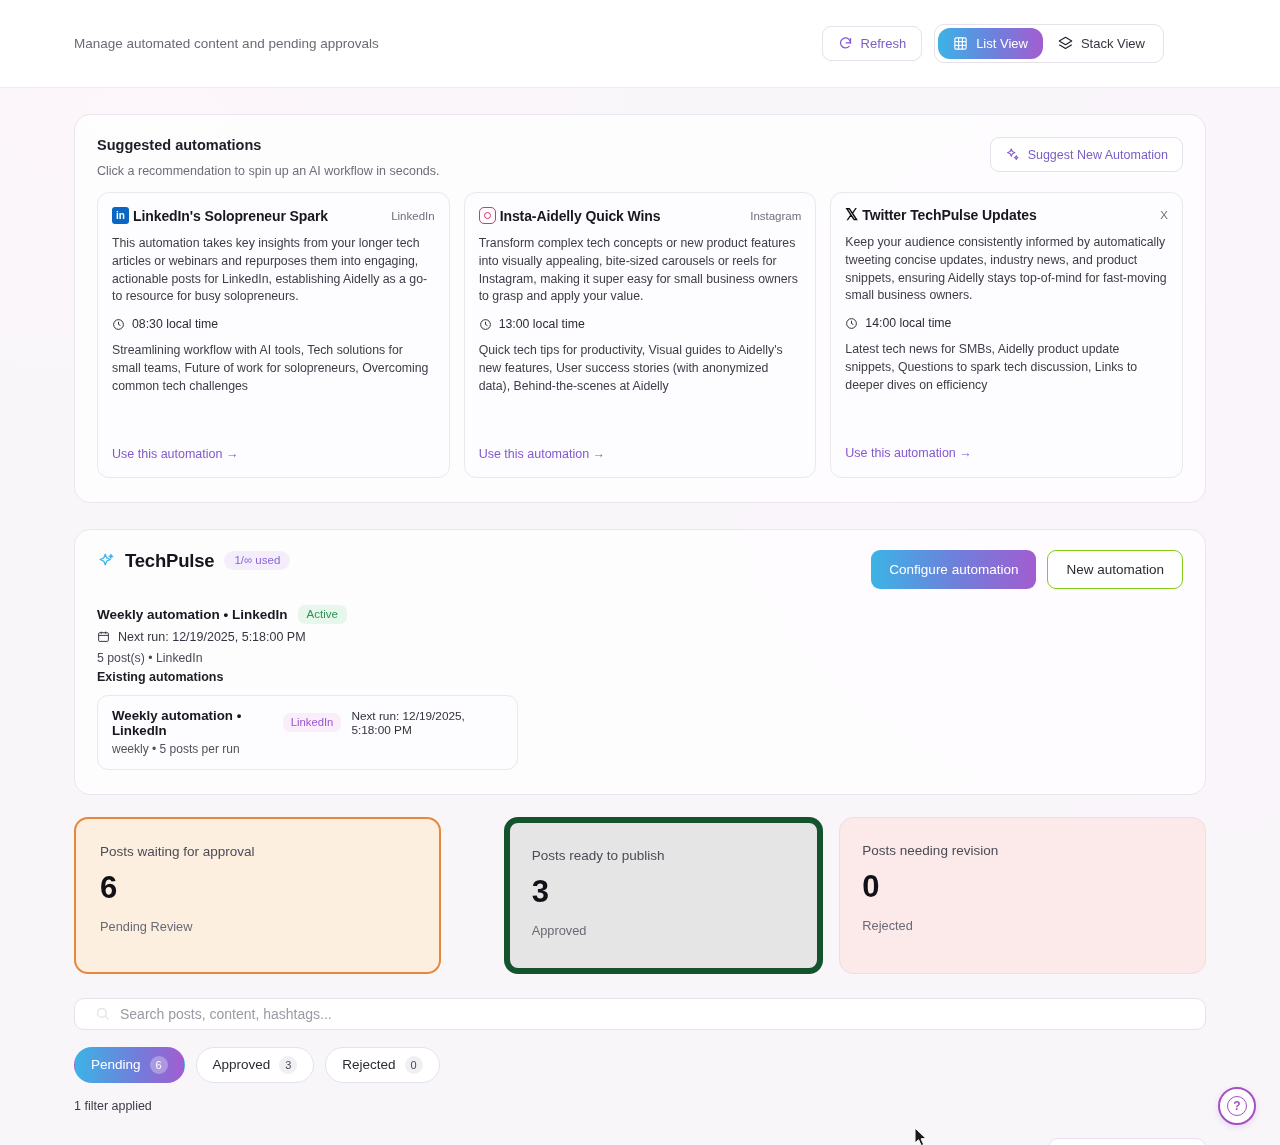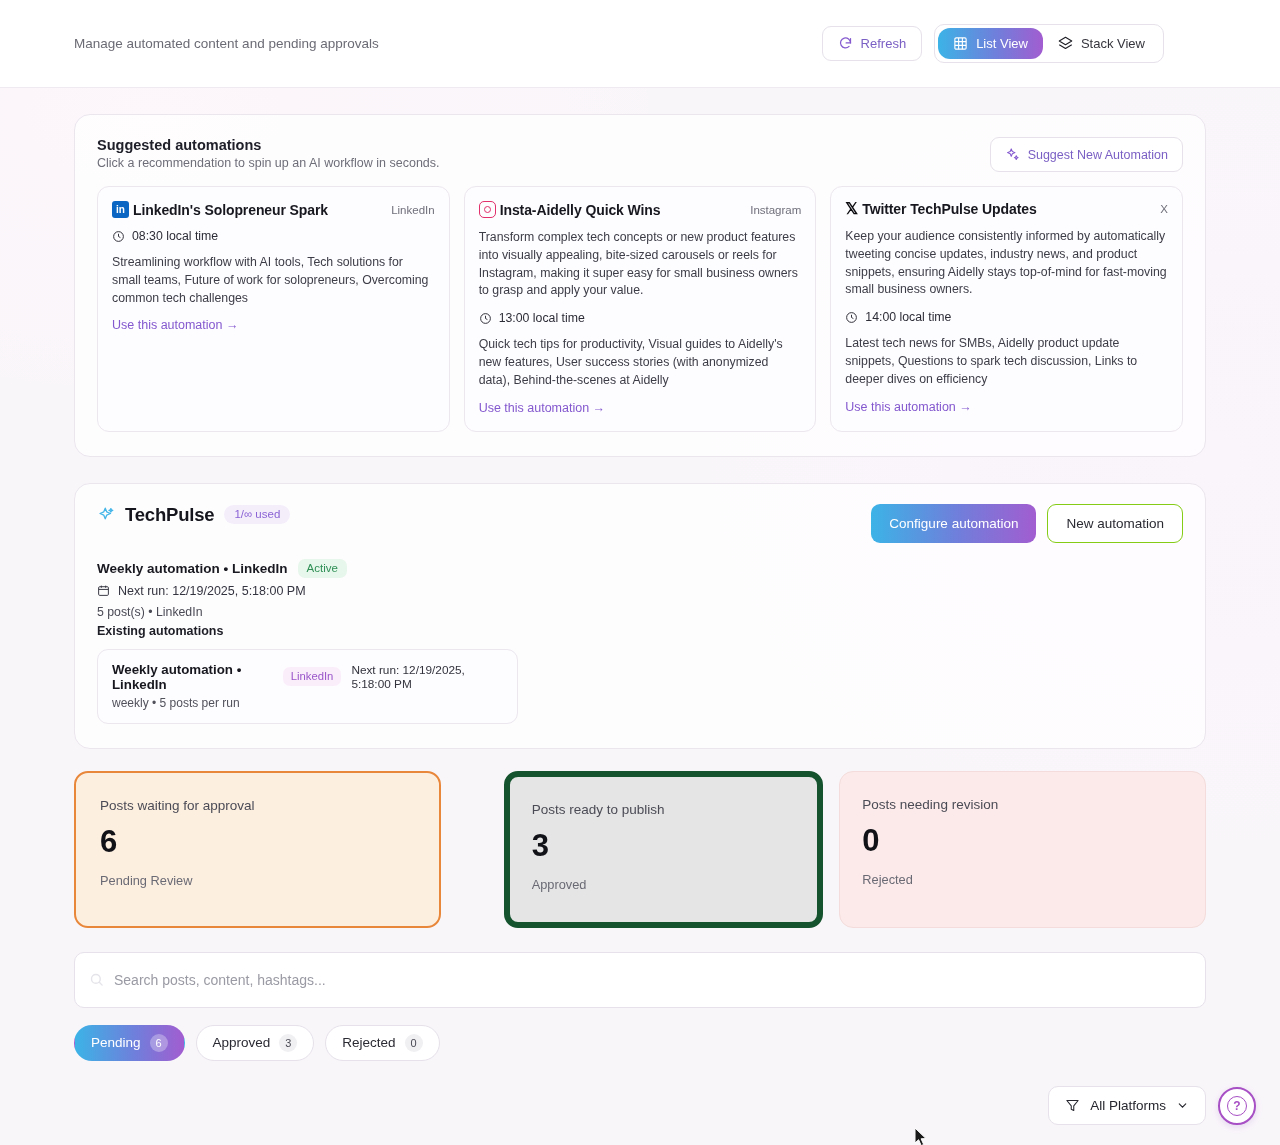--- a/index.html
+++ b/index.html
@@ -62,39 +62,39 @@
   .page { padding: 0 74px; }
   .panel {
     background: rgba(255,255,255,0.72);
     border: 1px solid #ebe6ee;
     border-radius: 16px;
   }
   
   .sugg { margin-top: 26px; padding: 22px 22px 24px; }
   .sugg-head { display:flex; justify-content:space-between; align-items:flex-start; }
   .sugg-h1 { font-size:14.5px; font-weight:700; color:#20202a; }
-  .sugg-h2 { font-size:12.5px; color:#6e6e79; margin-top:3px; }
+  .sugg-h2 { font-size:12.5px; color:#6e6e79; margin-top:11px; }
   .btn-suggest {
     display:flex; align-items:center; gap:8px;
     background:#fff; border:1px solid #e6e1ea; border-radius:9px;
     padding: 9px 14px; font-size:12.5px; color:#7a5fc4; cursor:pointer;
     white-space:nowrap;
   }
   .sugg-grid { display:grid; grid-template-columns: repeat(3, 1fr); gap: 14px; margin-top:14px; }
   .sugg-card {
     border:1px solid #ece7ef; border-radius:12px; background:#fdfcfe;
     padding: 14px 14px 16px; display:flex; flex-direction:column; gap:11px;
   }
   .sc-head { display:flex; align-items:center; gap:4px; }
   .sc-title { font-size:14px; font-weight:700; color:#17171f; flex:1; letter-spacing:-0.1px;}
   .sc-platform { font-size:11.5px; color:#70707c; }
   .sc-desc { font-size:12.3px; line-height:1.45; color:#3d3d48; }
   .sc-time { display:flex; align-items:center; gap:7px; font-size:12.3px; color:#2d2d38; }
   .sc-topics { font-size:12.3px; line-height:1.45; color:#3d3d48; }
-  .sc-link { font-size:12.5px; color:#8459cf; cursor:pointer; }
+  .sc-link { font-size:12.5px; color:#8459cf; cursor:pointer;margin-top:40px; }
   
   .ico-li {
     width:17px; height:17px; background:#0a66c2; border-radius:3px;
     display:flex; align-items:center; justify-content:center;
     color:#fff; font-size:10px; font-weight:700; line-height:1;
   }
   .ico-ig {
     width:17px; height:17px; border:1.7px solid #e1306c; border-radius:5px;
     display:flex; align-items:center; justify-content:center;
   }
@@ -137,23 +137,23 @@
   .stats { display:grid; grid-template-columns: repeat(3, 1fr); gap: 16px; margin-top: 22px;}
   .stat { border-radius:14px; padding: 25px 22px 30px; min-height:150px;}
   .stat.pending { background:#fdefe0; border:2px solid #e8873a;padding-left:24px;}
   .stat.approved { background:#e5e5e5; border:6px solid #14532d;margin-left:47px;}
   .stat.rejected { background:#fbeae9; border:1px solid #f3dcdb;}
   .stat-label { font-size:13.5px; color:#4b4b56;}
   .stat-value { font-size:31px; font-weight:700; color:#111118; margin-top:11px; letter-spacing:-0.5px;}
   .stat-sub { font-size:12.8px; color:#6a6a75; margin-top:13px;}
   
   .searchbox {
-    margin-top: 24px; height: 56px; background:#fff;
+    margin-top: 24px; height: 32px; background:#fff;
     border:1px solid #e6e1ea; border-radius:10px;
-    display:flex; align-items:center; gap:10px; padding: 0 14px;
+    display:flex; align-items:center; gap:10px; padding: 0 20px;
   }
   .search-input {
     border:none; outline:none; flex:1; font-size:14px; color:#2a2a33;
     font-family:"Liberation Sans", sans-serif; background:transparent;
   }
   .search-input::placeholder { color:#9a9aa4;}
   .chips { display:flex; gap:11px; margin-top:17px;}
   .chip {
     display:flex; align-items:center; gap:9px; border-radius:20px;
     padding: 8px 16px; font-size:13.5px; cursor:pointer;
@@ -253,20 +253,21 @@
       </div>
 
       <div class="sugg-grid">
 
         <div class="sugg-card">
           <div class="sc-head">
             <span class="ico-li">in</span>
             <span class="sc-title">LinkedIn's Solopreneur Spark</span>
             <span class="sc-platform">LinkedIn</span>
           </div>
+          <div class="sc-desc">This automation takes key insights from your longer tech articles or webinars and repurposes them into engaging, actionable posts for LinkedIn, establishing Aidelly as a go-to resource for busy solopreneurs.</div>
           <div class="sc-time">
             <span>
               <svg width="13" height="13" viewBox="0 0 24 24" fill="none" stroke="#2d2d38" stroke-width="1.8">
                   <circle cx="12" cy="12" r="9"></circle>
                   <polyline points="12 7 12 12 15.5 14"></polyline>
                 </svg>
             </span>
             <span>08:30 local time</span>
           </div>
           <div class="sc-topics">Streamlining workflow with AI tools, Tech solutions for small teams, Future of work for solopreneurs, Overcoming common tech challenges</div>
@@ -396,20 +397,21 @@
       </div>
       <div class="chip">
         <span>Approved</span>
         <span class="chip-count">3</span>
       </div>
       <div class="chip">
         <span>Rejected</span>
         <span class="chip-count">0</span>
       </div>
     </div>
+    <div class="filter-note">1 filter applied</div>
 
     <div class="platform-row">
       <button class="btn-platform">
         <span>
           <svg width="15" height="15" viewBox="0 0 24 24" fill="none" stroke="#26262f" stroke-width="1.7" stroke-linejoin="round">
             <polygon points="3 4 21 4 14 12.5 14 20 10 18 10 12.5 3 4"></polygon>
           </svg>
         </span>
         <span>All Platforms</span>
         <span>

